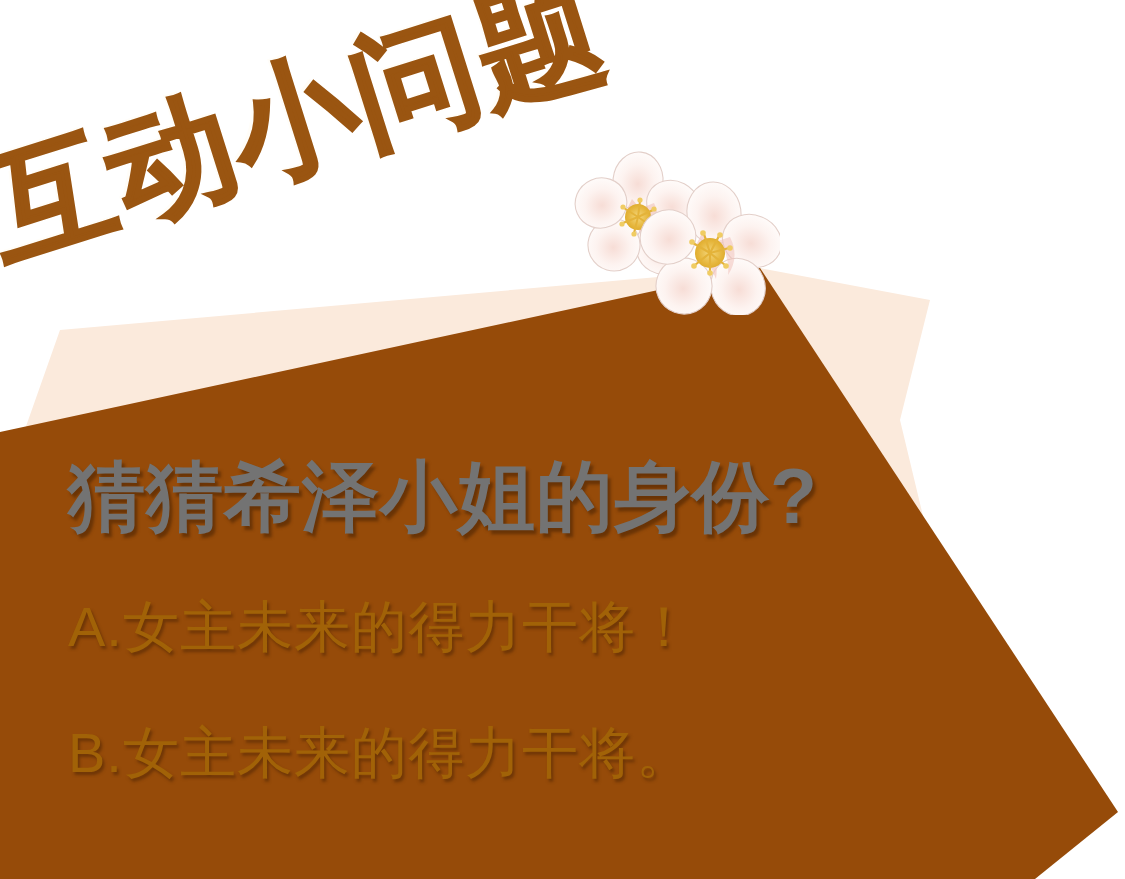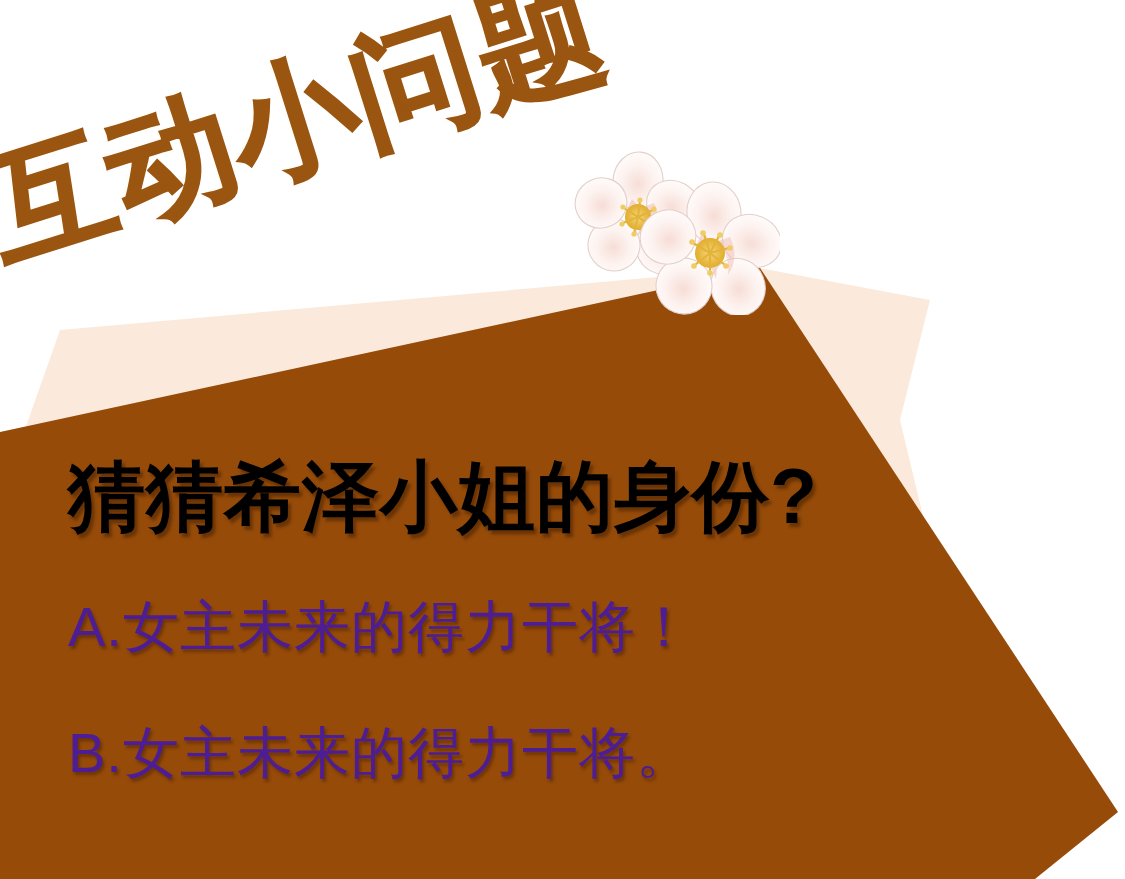--- a/index.html
+++ b/index.html
@@ -62,31 +62,31 @@
   .content {
     position: absolute;
     left: 68px;
     top: 455px;
     width: 860px;
     z-index: 8;
   }
   .headline {
     font-size: 77px;
     font-weight: 700;
-    color: #000000;
+    color: #737373;
     letter-spacing: 1px;
     line-height: 1.08;
     margin: 0 0 58px 0;
     text-shadow: 3px 4px 3px rgba(70,32,4,0.55);
     white-space: nowrap;
   }
   .option {
     font-size: 56px;
     font-weight: 500;
-    color: #4c1d95;
+    color: #a16207;
     letter-spacing: 1px;
     line-height: 1.1;
     margin: 0 0 64px 0;
     text-shadow: 2px 3px 3px rgba(70,32,4,0.5);
     white-space: nowrap;
   }
   .option:last-child { margin-bottom: 0; }
 </style>
 </head>
 <body>

